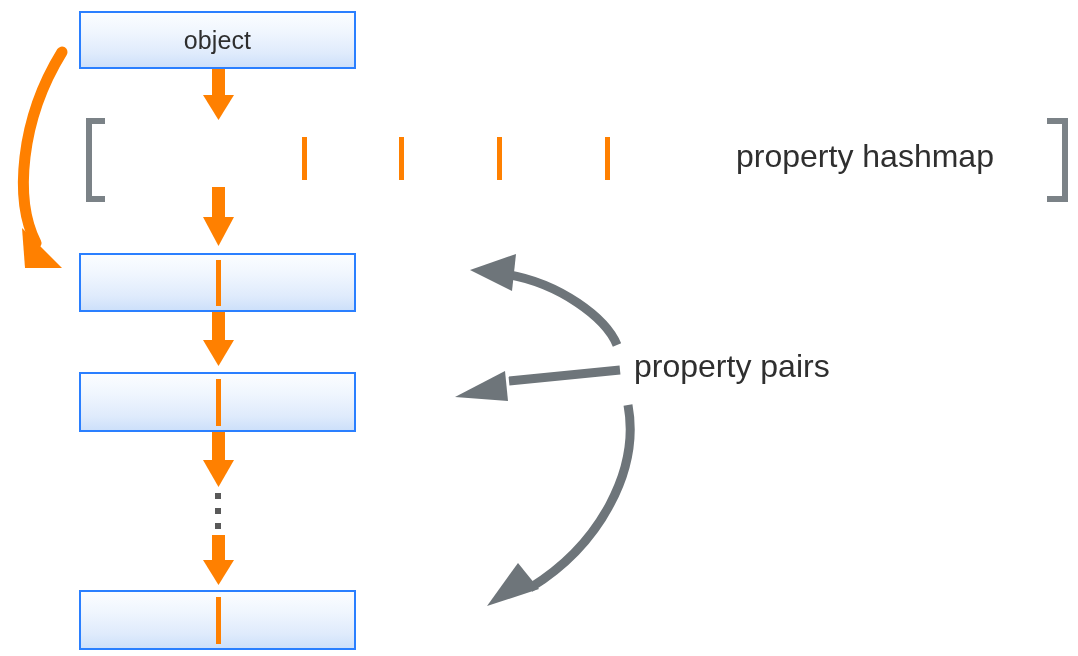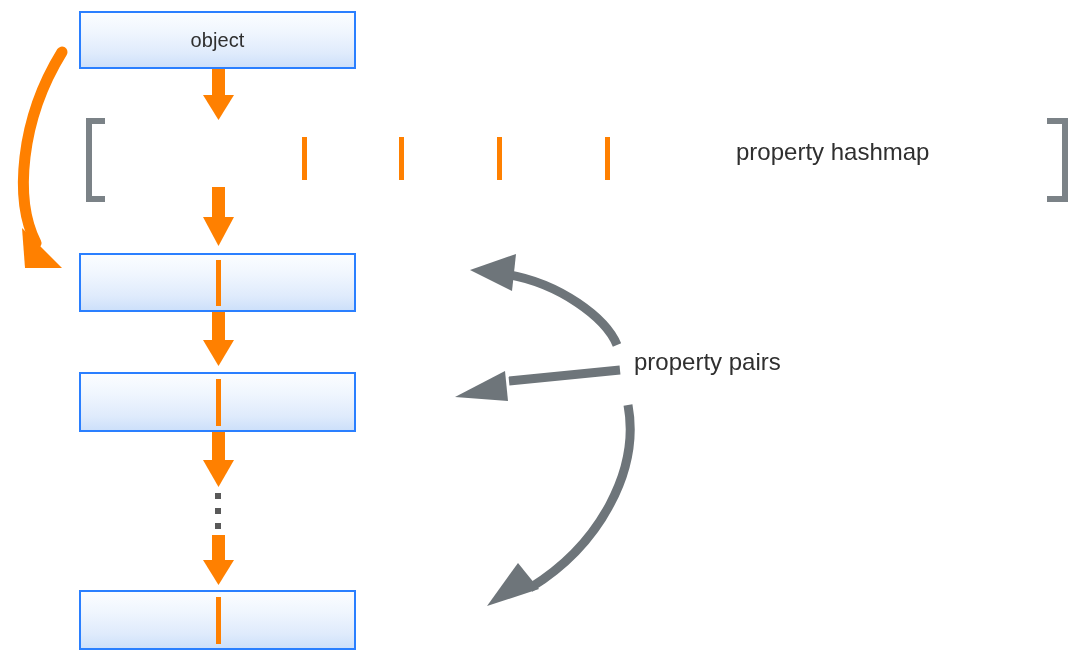--- a/index.html
+++ b/index.html
@@ -23,36 +23,36 @@
   .node-box {
     position: absolute;
     box-sizing: border-box;
     border: 2px solid #2a7fff;
     background: linear-gradient(to bottom, #fbfdff 0%, #f0f6fe 35%, #dfebfc 75%, #cde0fa 100%);
     display: flex;
     align-items: center;
     justify-content: center;
   }
   .node-label {
-    font-size: 20px;
+    font-size: 25px;
     color: #2f2f2f;
     letter-spacing: 0.1px;
     line-height: 1;
     user-select: none;
   }
   .node-label.header-label {
     position: absolute;
     left: 0;
     width: 186px;
     text-align: center;
   }
   
   .annot-text {
     position: absolute;
-    font-size: 24px;
+    font-size: 32px;
     color: #2f2f2f;
     line-height: 1;
     white-space: nowrap;
     user-select: none;
   }
   
   .layer {
     position: absolute;
     left: 0;
     top: 0;

